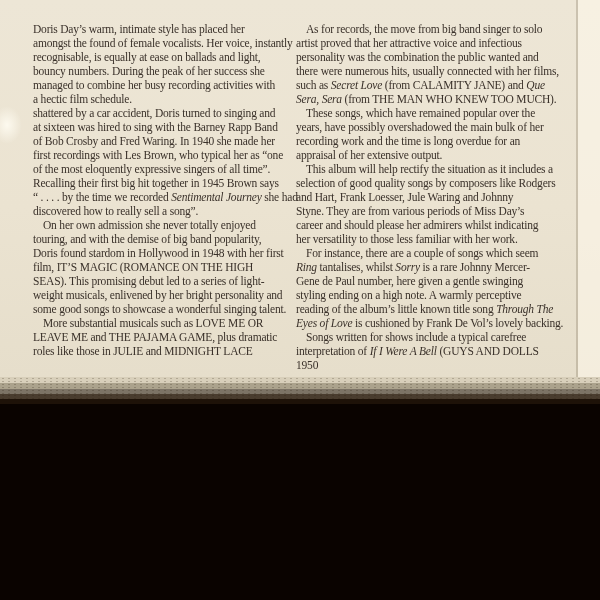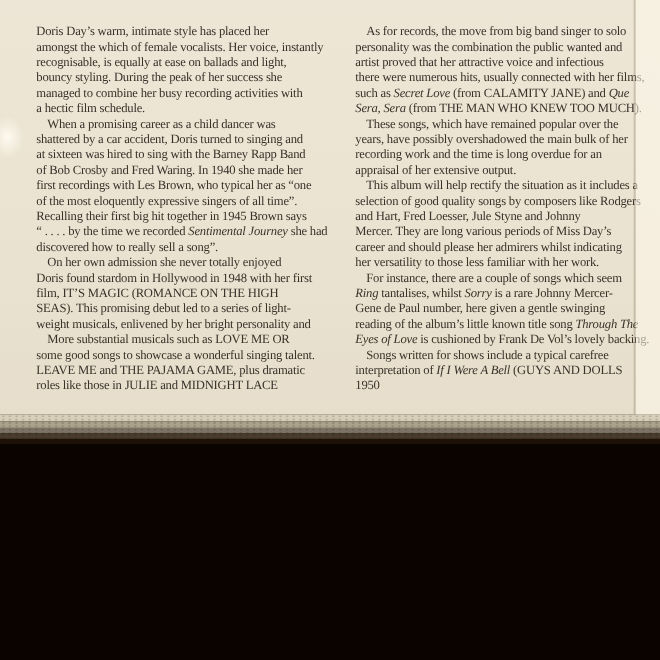--- a/index.html
+++ b/index.html
@@ -39,21 +39,21 @@
     width: 2px; height: 377px;
     background: rgba(125,113,90,0.30);
   }
   .edge {
     position: absolute; top: 0; left: 578px;
     width: 22px; height: 377px;
     background: rgba(255,250,236,0.55);
   }
   .col { position: absolute; top: 22px; width: 268px; }
   .col-left  { left: 33px; }
-  .col-right { left: 323px; }
+  .col-right { left: 296px; }
   .line {
     height: 14px; line-height: 14px;
     font-size: 11.5px; letter-spacing: -0.2px;
     white-space: nowrap;
     color: var(--ink);
   }
   .line.indent { padding-left: 10px; }
   .line i { }
   .band {
     position: absolute; left: 0; width: 600px;
@@ -72,64 +72,65 @@
   }
 </style>
 </head>
 <body>
 
 <div class="scan">
   <div class="paper">
     <div class="smudge"></div>
     <div class="col col-left">
         <div class="line">Doris Day’s warm, intimate style has placed her</div>
-        <div class="line">amongst the which of female vocalists. Her voice, instantly</div>
+        <div class="line">amongst the found of female vocalists. Her voice, instantly</div>
         <div class="line">recognisable, is equally at ease on ballads and light,</div>
-        <div class="line">bouncy styling. During the peak of her success she</div>
+        <div class="line">bouncy numbers. During the peak of her success she</div>
         <div class="line">managed to combine her busy recording activities with</div>
         <div class="line">a hectic film schedule.</div>
-        <div class="line indent">When a promising career as a child dancer was</div>
         <div class="line">shattered by a car accident, Doris turned to singing and</div>
         <div class="line">at sixteen was hired to sing with the Barney Rapp Band</div>
         <div class="line">of Bob Crosby and Fred Waring. In 1940 she made her</div>
         <div class="line">first recordings with Les Brown, who typical her as “one</div>
         <div class="line">of the most eloquently expressive singers of all time”.</div>
         <div class="line">Recalling their first big hit together in 1945 Brown says</div>
         <div class="line">“ . . . . by the time we recorded <i>Sentimental Journey</i> she had</div>
         <div class="line">discovered how to really sell a song”.</div>
         <div class="line indent">On her own admission she never totally enjoyed</div>
+        <div class="line">touring, and with the demise of big band popularity,</div>
         <div class="line">Doris found stardom in Hollywood in 1948 with her first</div>
         <div class="line">film, IT’S MAGIC (ROMANCE ON THE HIGH</div>
         <div class="line">SEAS). This promising debut led to a series of light-</div>
         <div class="line">weight musicals, enlivened by her bright personality and</div>
+        <div class="line">some good songs to showcase a wonderful singing talent.</div>
         <div class="line indent">More substantial musicals such as LOVE ME OR</div>
-        <div class="line">some good songs to showcase a wonderful singing talent.</div>
         <div class="line">LEAVE ME and THE PAJAMA GAME, plus dramatic</div>
         <div class="line">roles like those in JULIE and MIDNIGHT LACE</div>
       </div>
     <div class="col col-right">
         <div class="line indent">As for records, the move from big band singer to solo</div>
+        <div class="line">artist proved that her attractive voice and infectious</div>
         <div class="line">personality was the combination the public wanted and</div>
-        <div class="line">artist proved that her attractive voice and infectious</div>
         <div class="line">there were numerous hits, usually connected with her films,</div>
         <div class="line">such as <i>Secret Love</i> (from CALAMITY JANE) and <i>Que</i></div>
         <div class="line"><i>Sera, Sera</i> (from THE MAN WHO KNEW TOO MUCH).</div>
         <div class="line indent">These songs, which have remained popular over the</div>
         <div class="line">years, have possibly overshadowed the main bulk of her</div>
         <div class="line">recording work and the time is long overdue for an</div>
         <div class="line">appraisal of her extensive output.</div>
         <div class="line indent">This album will help rectify the situation as it includes a</div>
         <div class="line">selection of good quality songs by composers like Rodgers</div>
-        <div class="line">and Hart, Fred Loesser, Jule Styne and Johnny</div>
-        <div class="line">Mercer. They are long various periods of Miss Day’s</div>
+        <div class="line">and Hart, Frank Loesser, Jule Waring and Johnny</div>
+        <div class="line">Styne. They are from various periods of Miss Day’s</div>
         <div class="line">career and should please her admirers whilst indicating</div>
         <div class="line">her versatility to those less familiar with her work.</div>
         <div class="line indent">For instance, there are a couple of songs which seem</div>
         <div class="line"><i>Ring</i> tantalises, whilst <i>Sorry</i> is a rare Johnny Mercer-</div>
         <div class="line">Gene de Paul number, here given a gentle swinging</div>
+        <div class="line">styling ending on a high note. A warmly perceptive</div>
         <div class="line">reading of the album’s little known title song <i>Through The</i></div>
         <div class="line"><i>Eyes of Love</i> is cushioned by Frank De Vol’s lovely backing.</div>
         <div class="line indent">Songs written for shows include a typical carefree</div>
         <div class="line">interpretation of <i>If I Were A Bell</i> (GUYS AND DOLLS</div>
         <div class="line">1950</div>
       </div>
     <div class="fold"></div>
     <div class="edge"></div>
   </div>
   <div class="band band1"></div>

